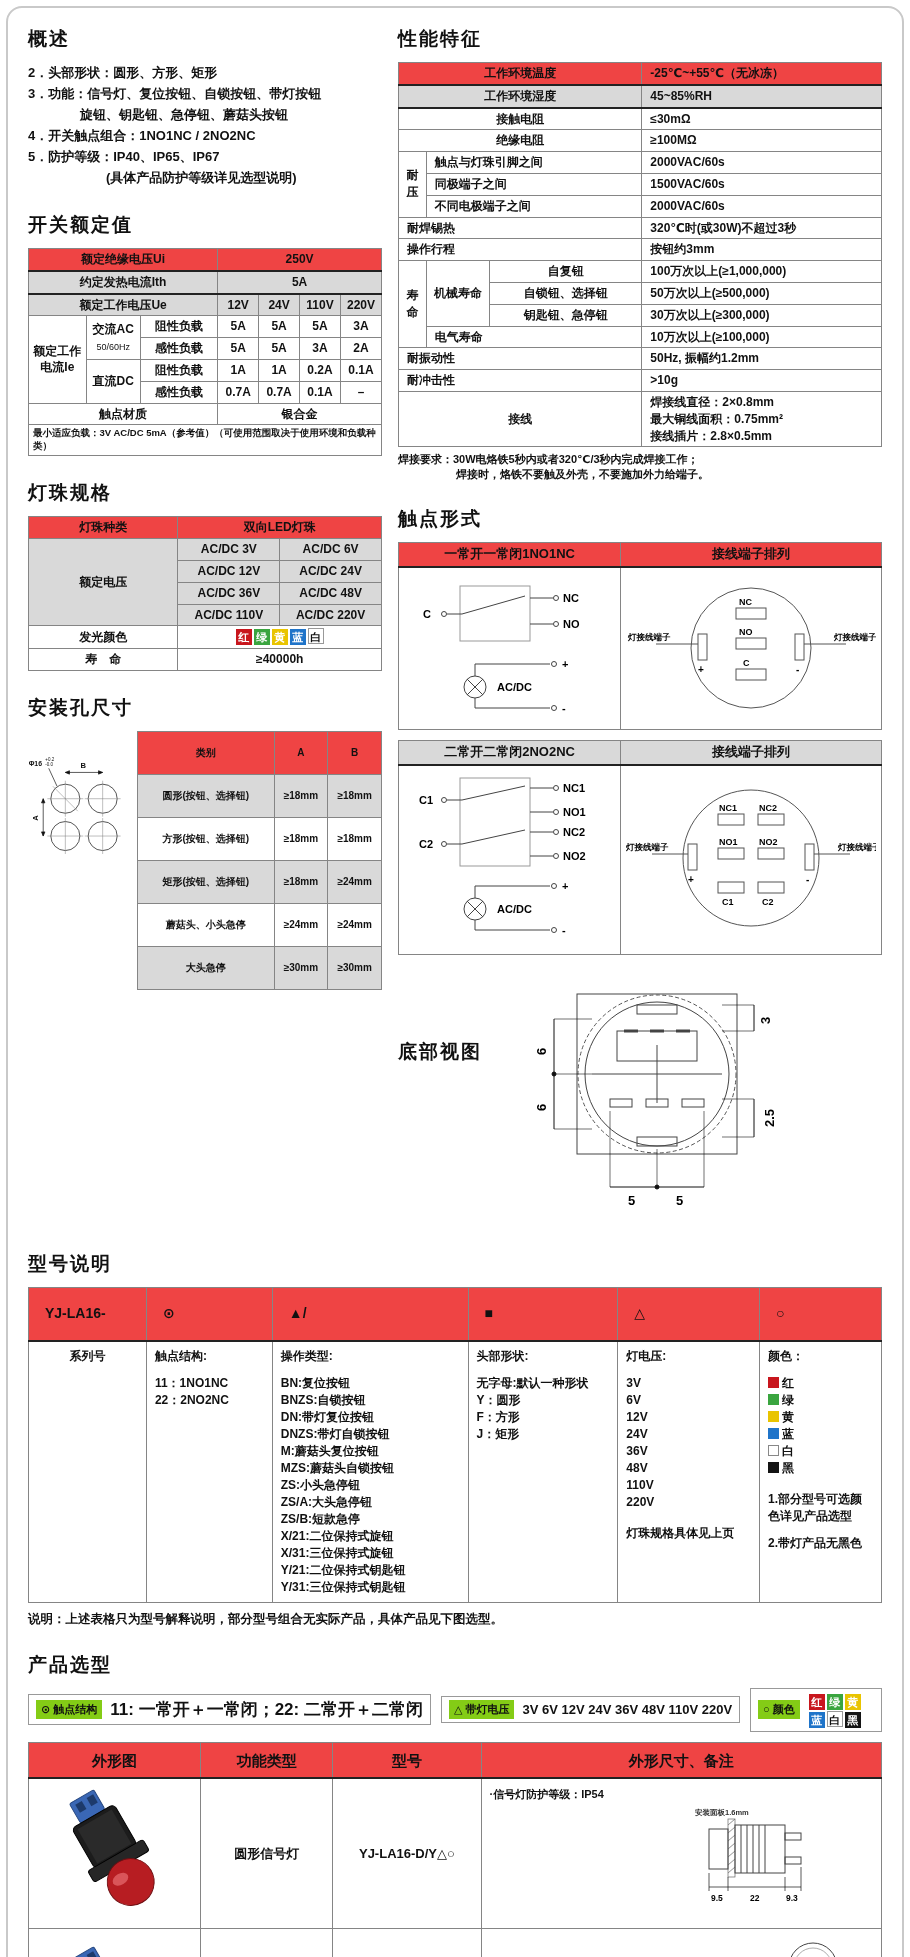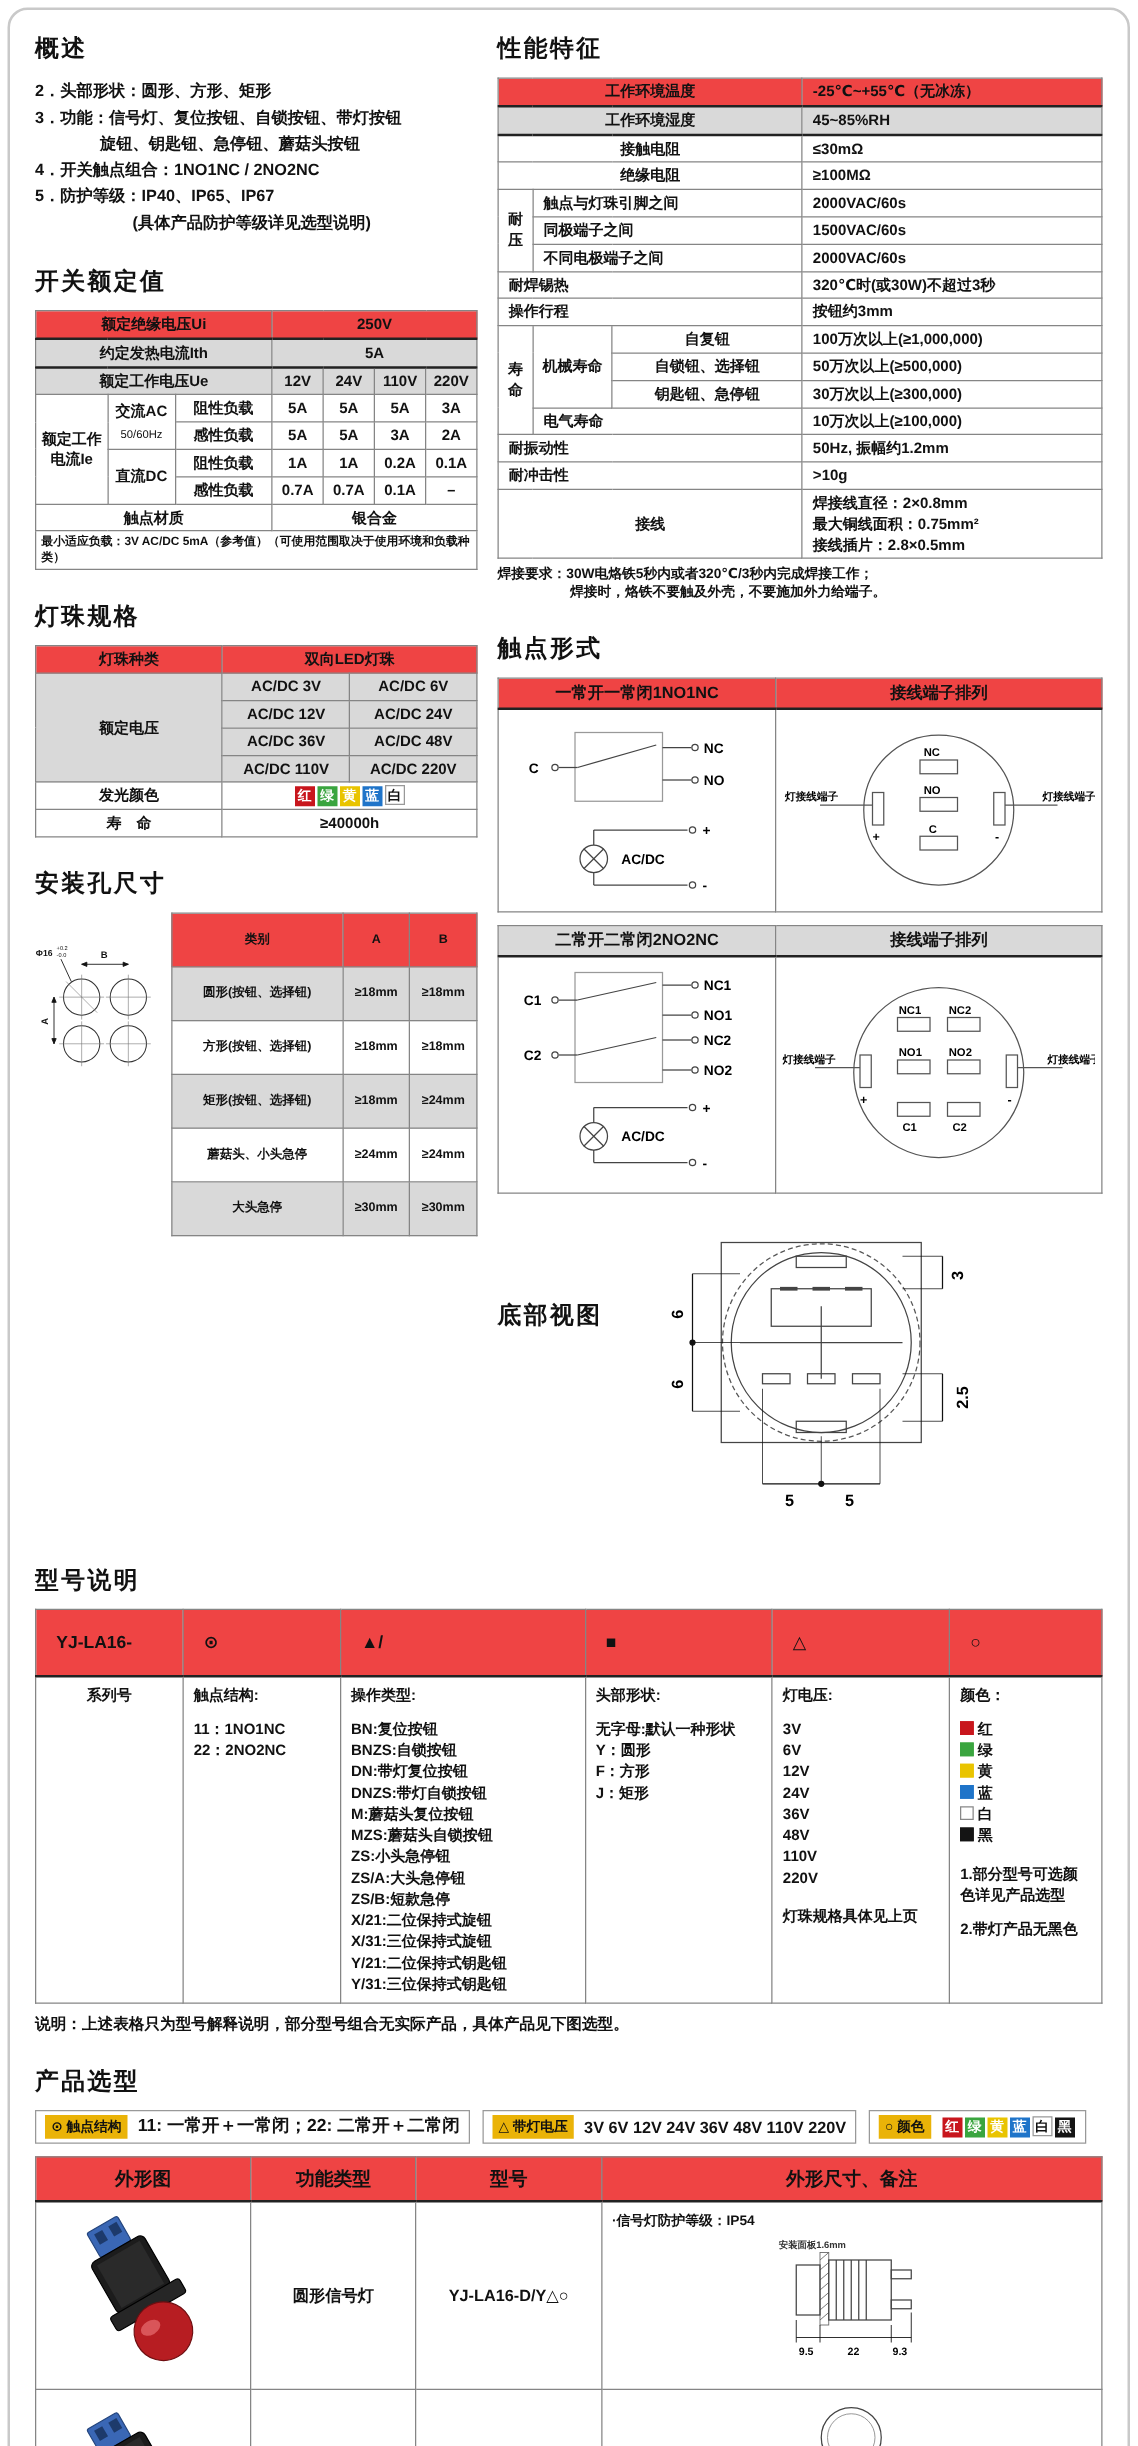--- a/index.html
+++ b/index.html
@@ -35,28 +35,28 @@
 .model-t .hd{font-size:14px;text-align:left;padding:16px}
 .model-t .ln{font-size:12px;font-weight:bold;line-height:17px}
 .model-t .ttl{margin-bottom:10px}
 .model-note{font-size:12.5px;font-weight:bold;margin-top:8px}
 .sq{width:11px;height:11px;display:inline-block;margin-right:3px;vertical-align:-1px;border:1px solid #888}
 .sq.red{background:#c8161d;border-color:#c8161d}.sq.green{background:#3aa53f;border-color:#3aa53f}
 .sq.yellow{background:#e9c400;border-color:#e9c400}.sq.blue-c{background:#1f74c9;border-color:#1f74c9}
 .sq.white{background:#fff}.sq.black{background:#141414;border-color:#141414}
 .legend{display:flex;align-items:center;gap:10px;margin-bottom:10px}
 .lg-box{border:1px solid #999;display:flex;align-items:center;gap:8px;padding:3px 7px;font-weight:bold}
-.lg-label{background:#eab308;padding:2px 5px;font-size:11px;white-space:nowrap}
-.lg-text{font-size:14px;white-space:nowrap}
+.lg-label{background:#84cc16;padding:2px 5px;font-size:11px;white-space:nowrap}
+.lg-text{font-size:17px;white-space:nowrap}
 .lg-text.big{font-size:13px}
 .sel-t td{height:150px}
 .sel-t .hd{height:36px;font-size:15px}
 .sel-t .dimcell{vertical-align:top;text-align:left;padding:8px}
 .sel-note{font-size:11px;font-weight:bold;margin-bottom:2px}
-.dimwrap{display:flex;justify-content:center;align-items:center;gap:18px}
+.dimwrap{display:flex;justify-content:flex-end;align-items:center;gap:18px}
 svg text{font-family:"Liberation Sans","DejaVu Sans",sans-serif}
 </style>
 </head>
 <body>
 
 <div class="page">
   <div class="cols">
 
     <div class="col-l">
 

